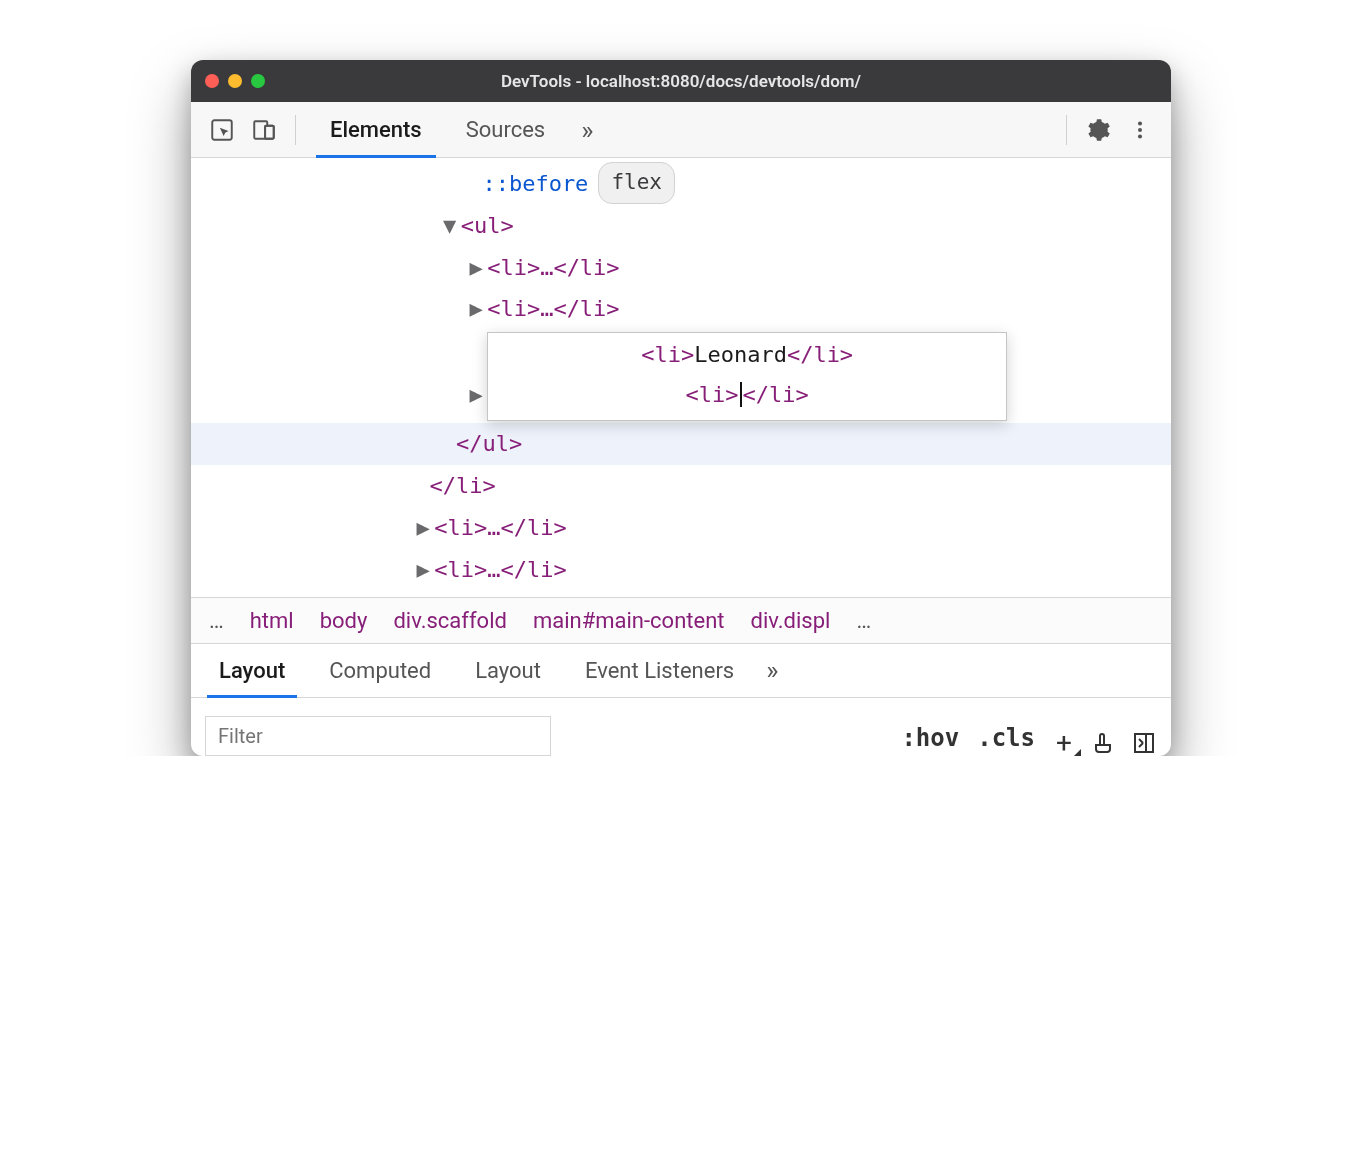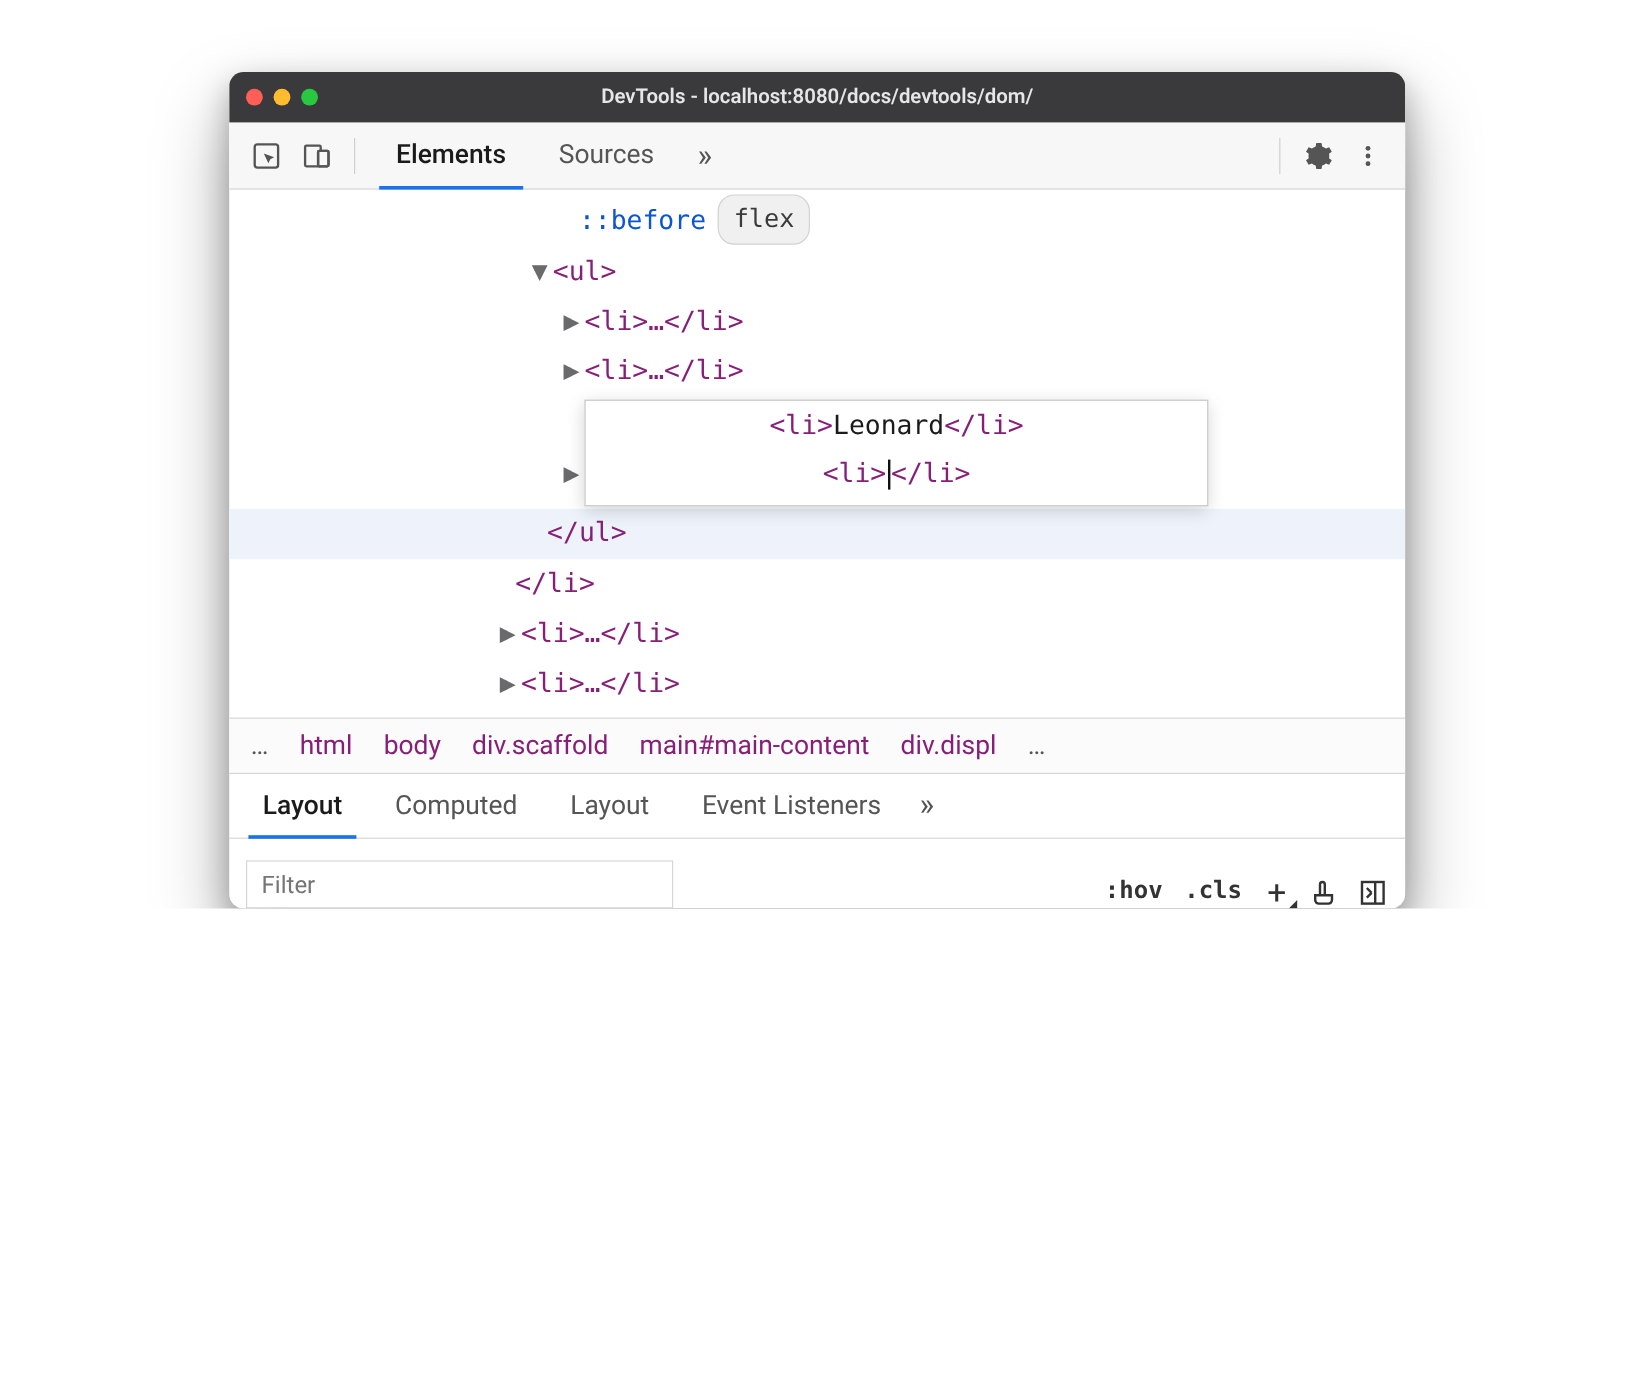--- a/index.html
+++ b/index.html
@@ -174,21 +174,21 @@
     max-width: 540px;
     height: 40px;
     border: 1px solid #d6d6d6;
     font-size: 20px;
     padding: 0 12px;
     color: #333;
     font-family: inherit;
   }
   .styles-btn {
     font-family: Menlo, Consolas, monospace;
-    font-size: 20px;
+    font-size: 24px;
     font-weight: 700;
     color: #333;
     cursor: pointer;
     padding: 4px 2px;
   }
   .icon22 { width: 26px; height: 26px; display:flex; align-items:center; justify-content:center; color:#333; cursor:pointer; }
   .plus-corner { position: relative; font-size: 28px; font-weight: 400; line-height: 1; }
   .plus-corner::after { content:""; position:absolute; right:-4px; bottom:0; width:0; height:0; border-left:7px solid transparent; border-bottom:7px solid #333; }
   svg { display:block; }
 </style>

